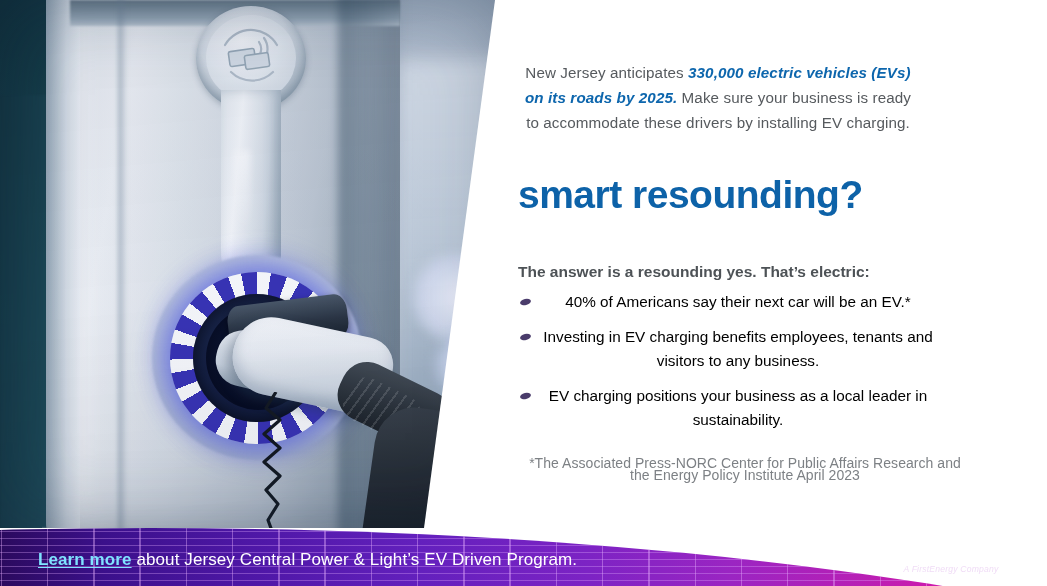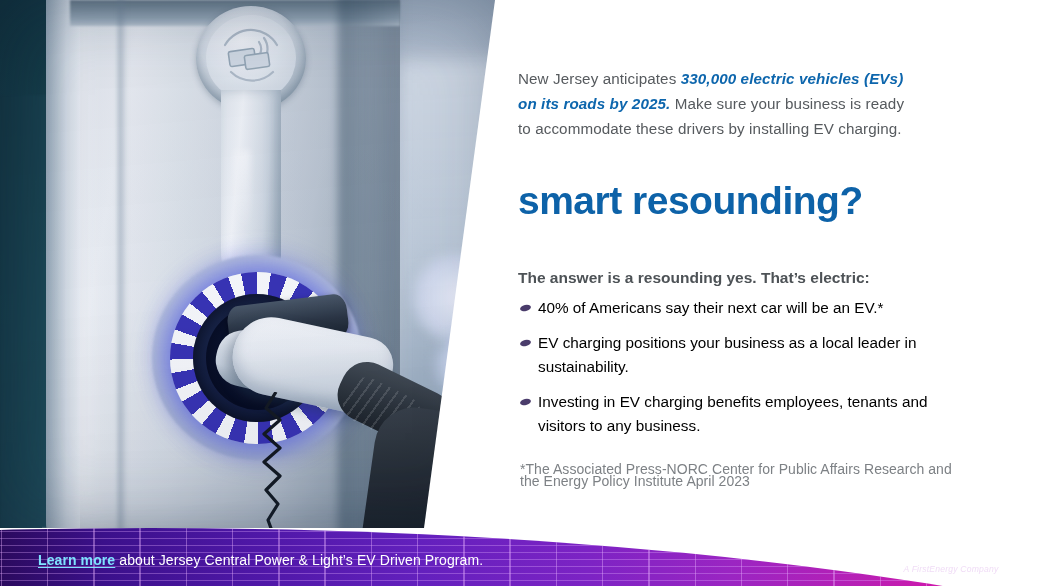--- a/index.html
+++ b/index.html
@@ -205,22 +205,22 @@
     mix-blend-mode:multiply;
   }
   .photo-vignette {
     position:absolute; inset:0;
     box-shadow: inset 0 0 80px rgba(25,45,70,.35);
   }
 
   
   .content {
     position:absolute;
-    left:518px; top:8px;
-    width:470px; height:528px;
+    left:518px; top:2px;
+    width:470px; height:528px;text-align:center;
   }
   .intro {
     position:absolute; left:0; top:58px; width:400px;
     font-size:15.2px; line-height:25px;
     color:#565a5e;
     letter-spacing:.1px;
   }
   .intro b {
     color:#0d66ad;
     font-style:italic;
@@ -303,21 +303,21 @@
       rgba(255,255,255,0) 1.4px, rgba(255,255,255,0) 46px);
     transform:skewX(-6deg);
   }
   .band-sheen {
     position:absolute; left:0; top:18px; width:1047px; height:44px;
     background:linear-gradient(180deg, rgba(255,255,255,.10), rgba(255,255,255,0));
   }
 
   .learn-line {
     position:absolute; left:38px; top:550px;
-    font-size:14px; line-height:20px;
+    font-size:17px; line-height:20px;
     color:#ffffff;
     letter-spacing:.1px;
     white-space:nowrap;
   }
   .learn-link {
     color:#7fe3ff;
     font-weight:bold;
     text-decoration:underline;
     text-underline-offset:2px;
   }
@@ -431,25 +431,25 @@
 
     <div class="answer-lead">The answer is a resounding yes. That’s electric:</div>
 
     <ul class="bullets">
       <li>
         <span class="bullet-dot"></span>
         <span>40% of Americans say their next car will be an EV.*</span>
       </li>
       <li>
         <span class="bullet-dot"></span>
-        <span>EV charging positions your business as a local leader in sustainability.</span>
+        <span>Investing in EV charging benefits employees, tenants and visitors to any business.</span>
       </li>
       <li>
         <span class="bullet-dot"></span>
-        <span>Investing in EV charging benefits employees, tenants and visitors to any business.</span>
+        <span>EV charging positions your business as a local leader in sustainability.</span>
       </li>
     </ul>
 
     <div class="footnote">*The Associated Press-NORC Center for Public Affairs Research and the Energy Policy Institute April 2023</div>
   </div>
 
   <div class="band">
     <div class="band-fill"></div>
     <div class="grid-v"></div>
     <div class="grid-h"></div>

